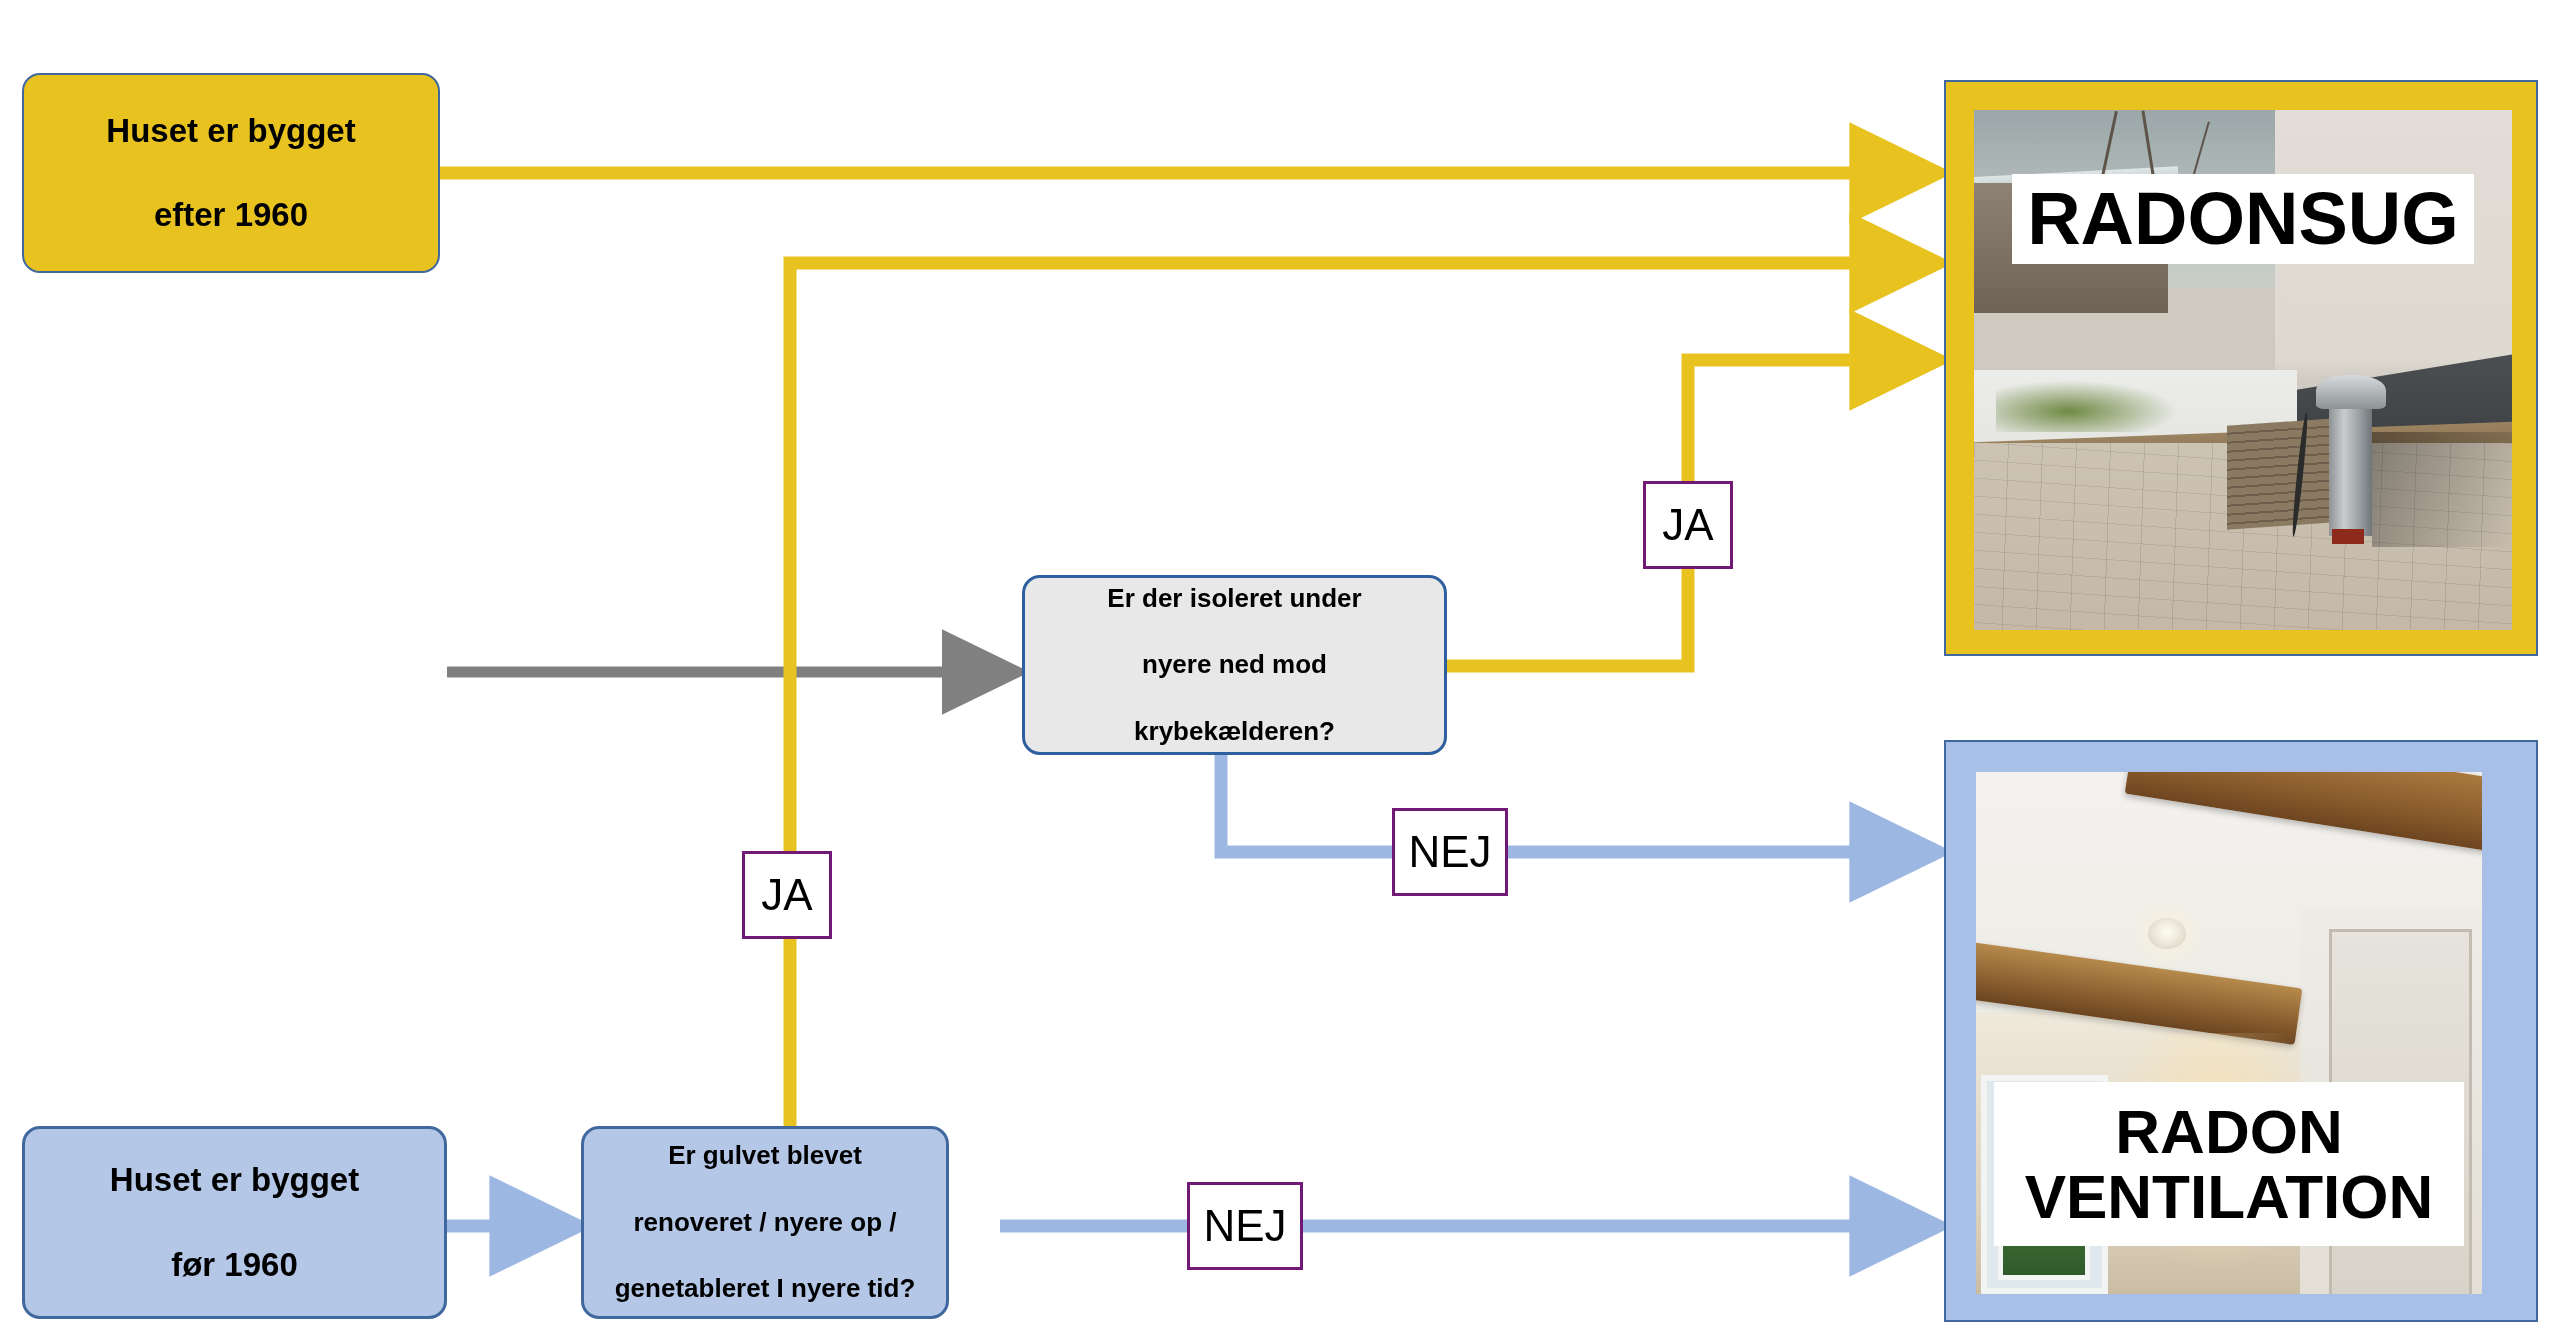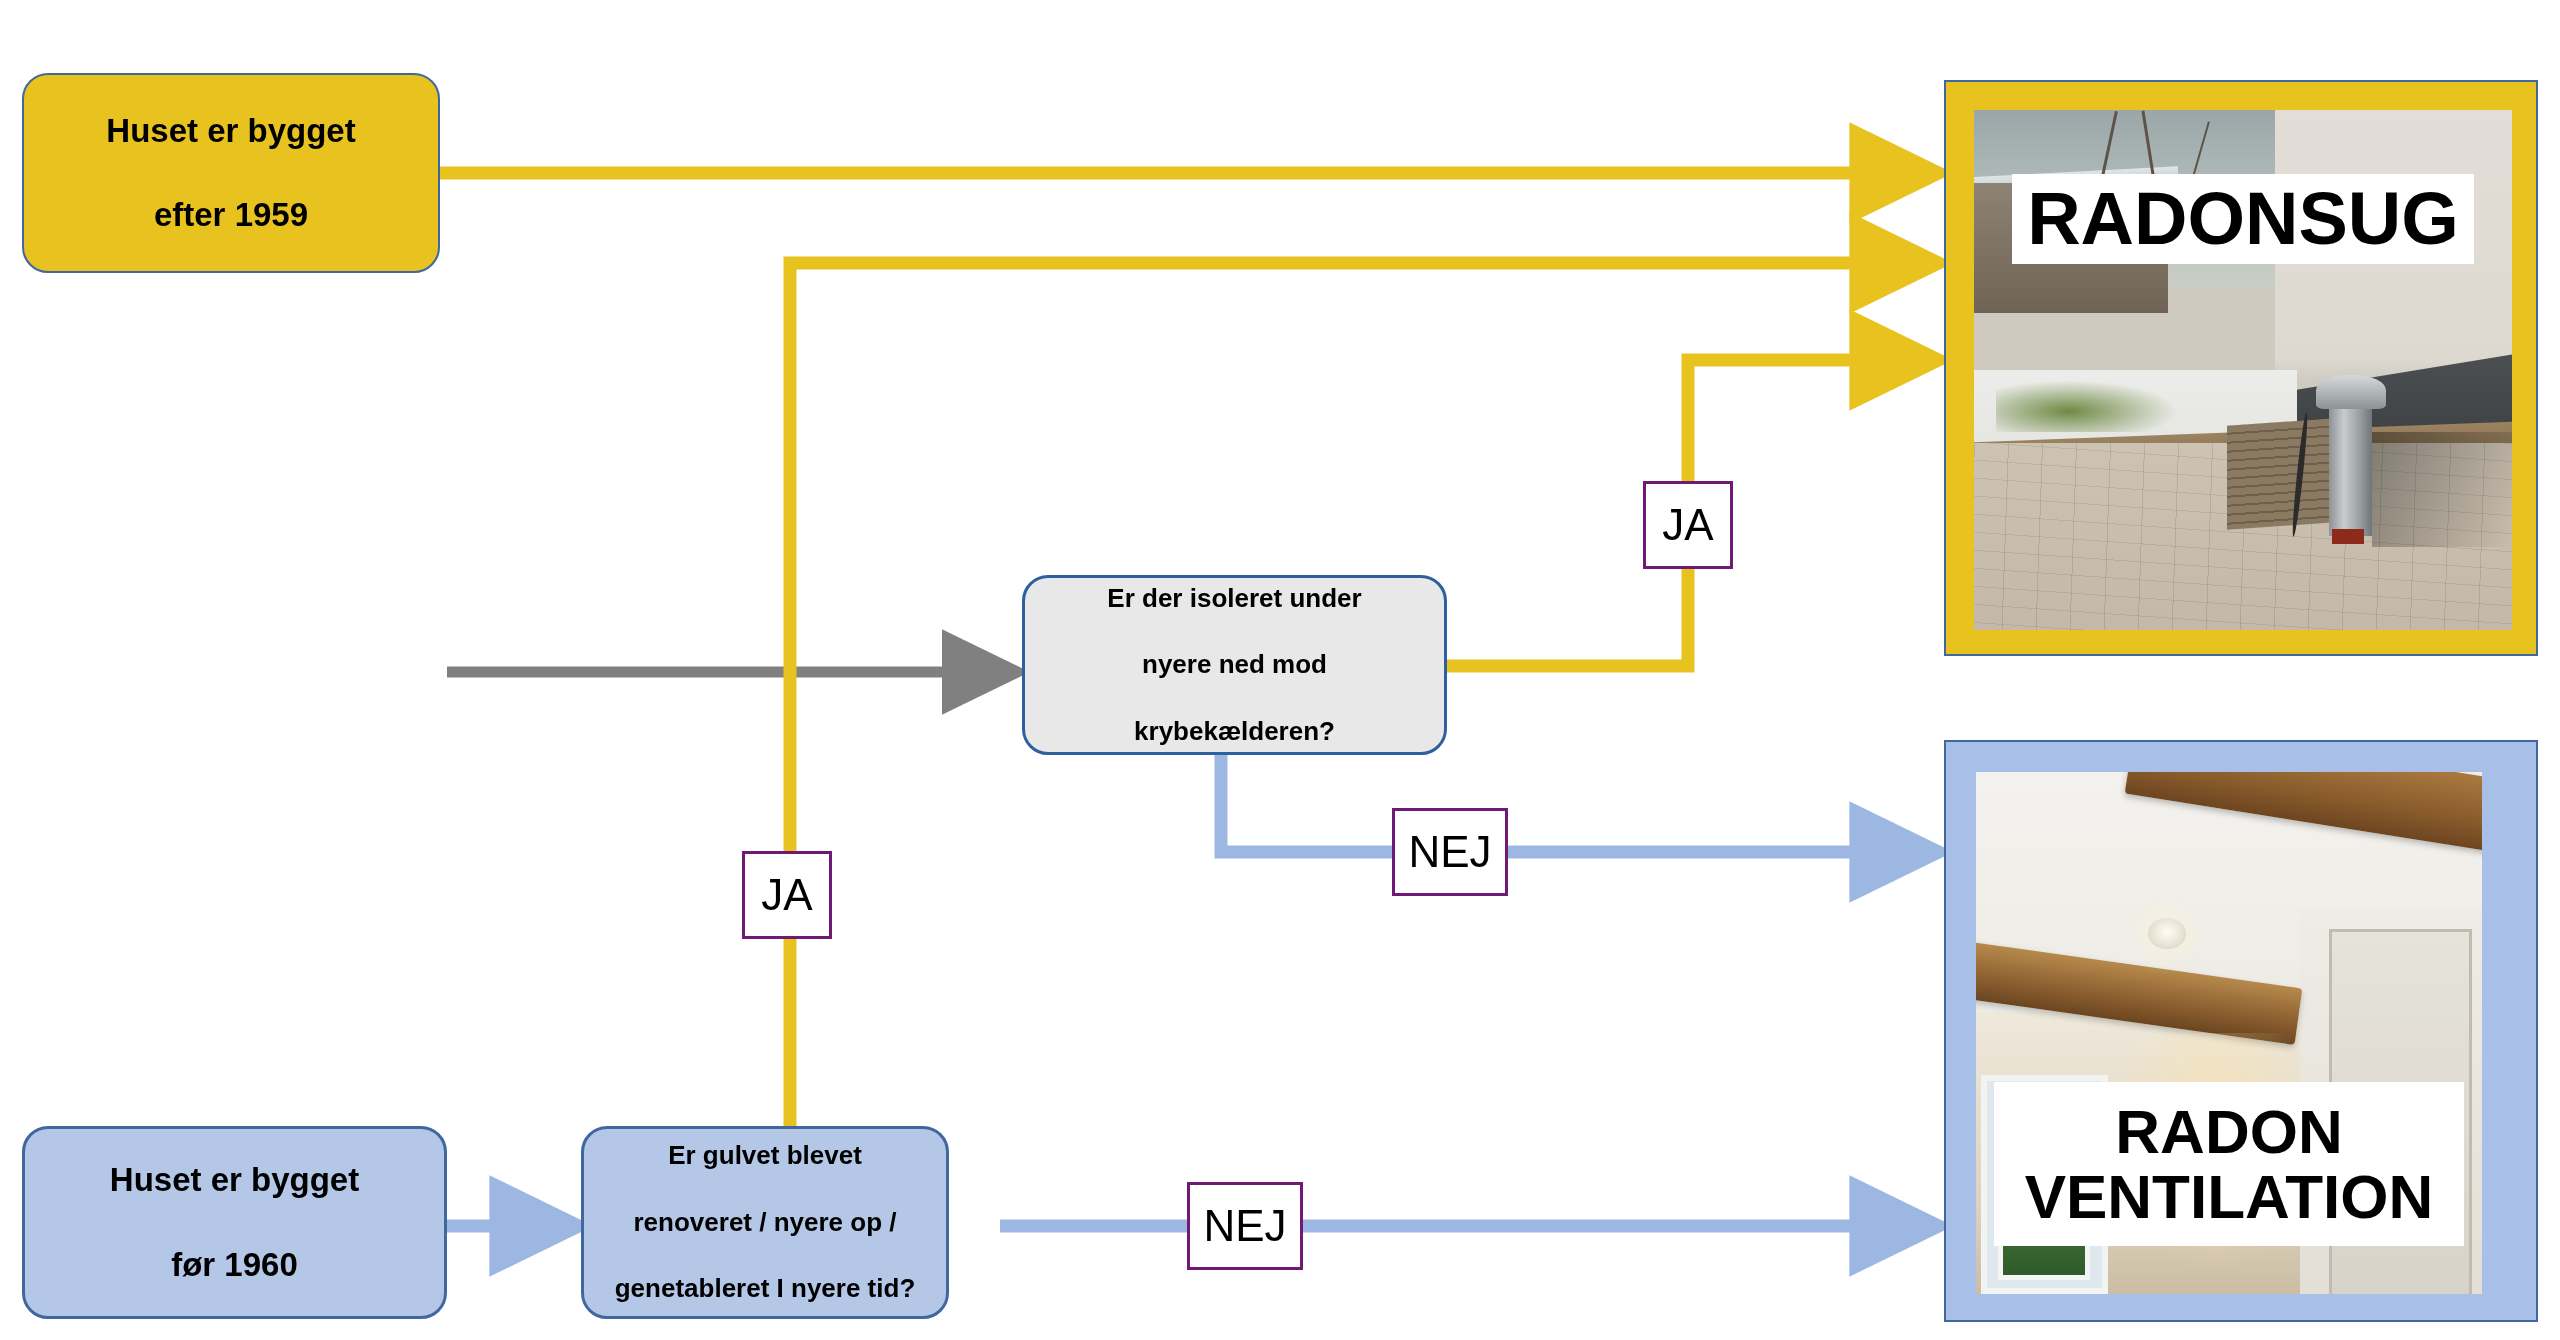--- a/index.html
+++ b/index.html
@@ -6,21 +6,21 @@
   body{
     width:2560px;height:1340px;overflow:hidden;position:relative;
     font-family:"Liberation Sans", sans-serif;
   }
   #stage{position:absolute;left:0;top:0;width:2560px;height:1340px;background:#fff;}
   svg#wires{position:absolute;left:0;top:0;width:2560px;height:1340px;}
 
   
   .node{
     position:absolute;
-    border-radius:26px;
+    border-radius:18px;
     display:flex;align-items:center;justify-content:center;
     text-align:center;
     font-weight:bold;
     color:#000;
     box-sizing:border-box;
     z-index:5;
   }
   .node span{display:block;line-height:1.28;padding:0 14px;}
 
   .node-yellow{background:#E8C320;border:2px solid #41689E;}
@@ -182,21 +182,21 @@
       <path d="M1221,755 L1221,852 L1930,852" stroke="#9DB7E3" stroke-width="13" fill="none" marker-end="url(#ah-blue)"></path>
     </g>
 
     <g>
       <path d="M1000,1226 L1930,1226" stroke="#9DB7E3" stroke-width="13" fill="none" marker-end="url(#ah-blue)"></path>
     </g>
   </svg>
 
   <div class="node node-yellow" style="left:22px;top:73px;width:418px;height:200px;font-size:33px;">
     <span><span>Huset er bygget</span><br>
-          <span>efter 1959</span></span>
+          <span>efter 1960</span></span>
   </div>
 
 
   <div class="node node-gray" style="left:1022px;top:575px;width:425px;height:180px;font-size:26px;">
     <span><span>Er der isoleret under</span><br>
           <span>nyere ned mod</span><br>
           <span>krybekælderen?</span></span>
   </div>
 
   <div class="node node-blue" style="left:22px;top:1126px;width:425px;height:193px;font-size:33px;">

